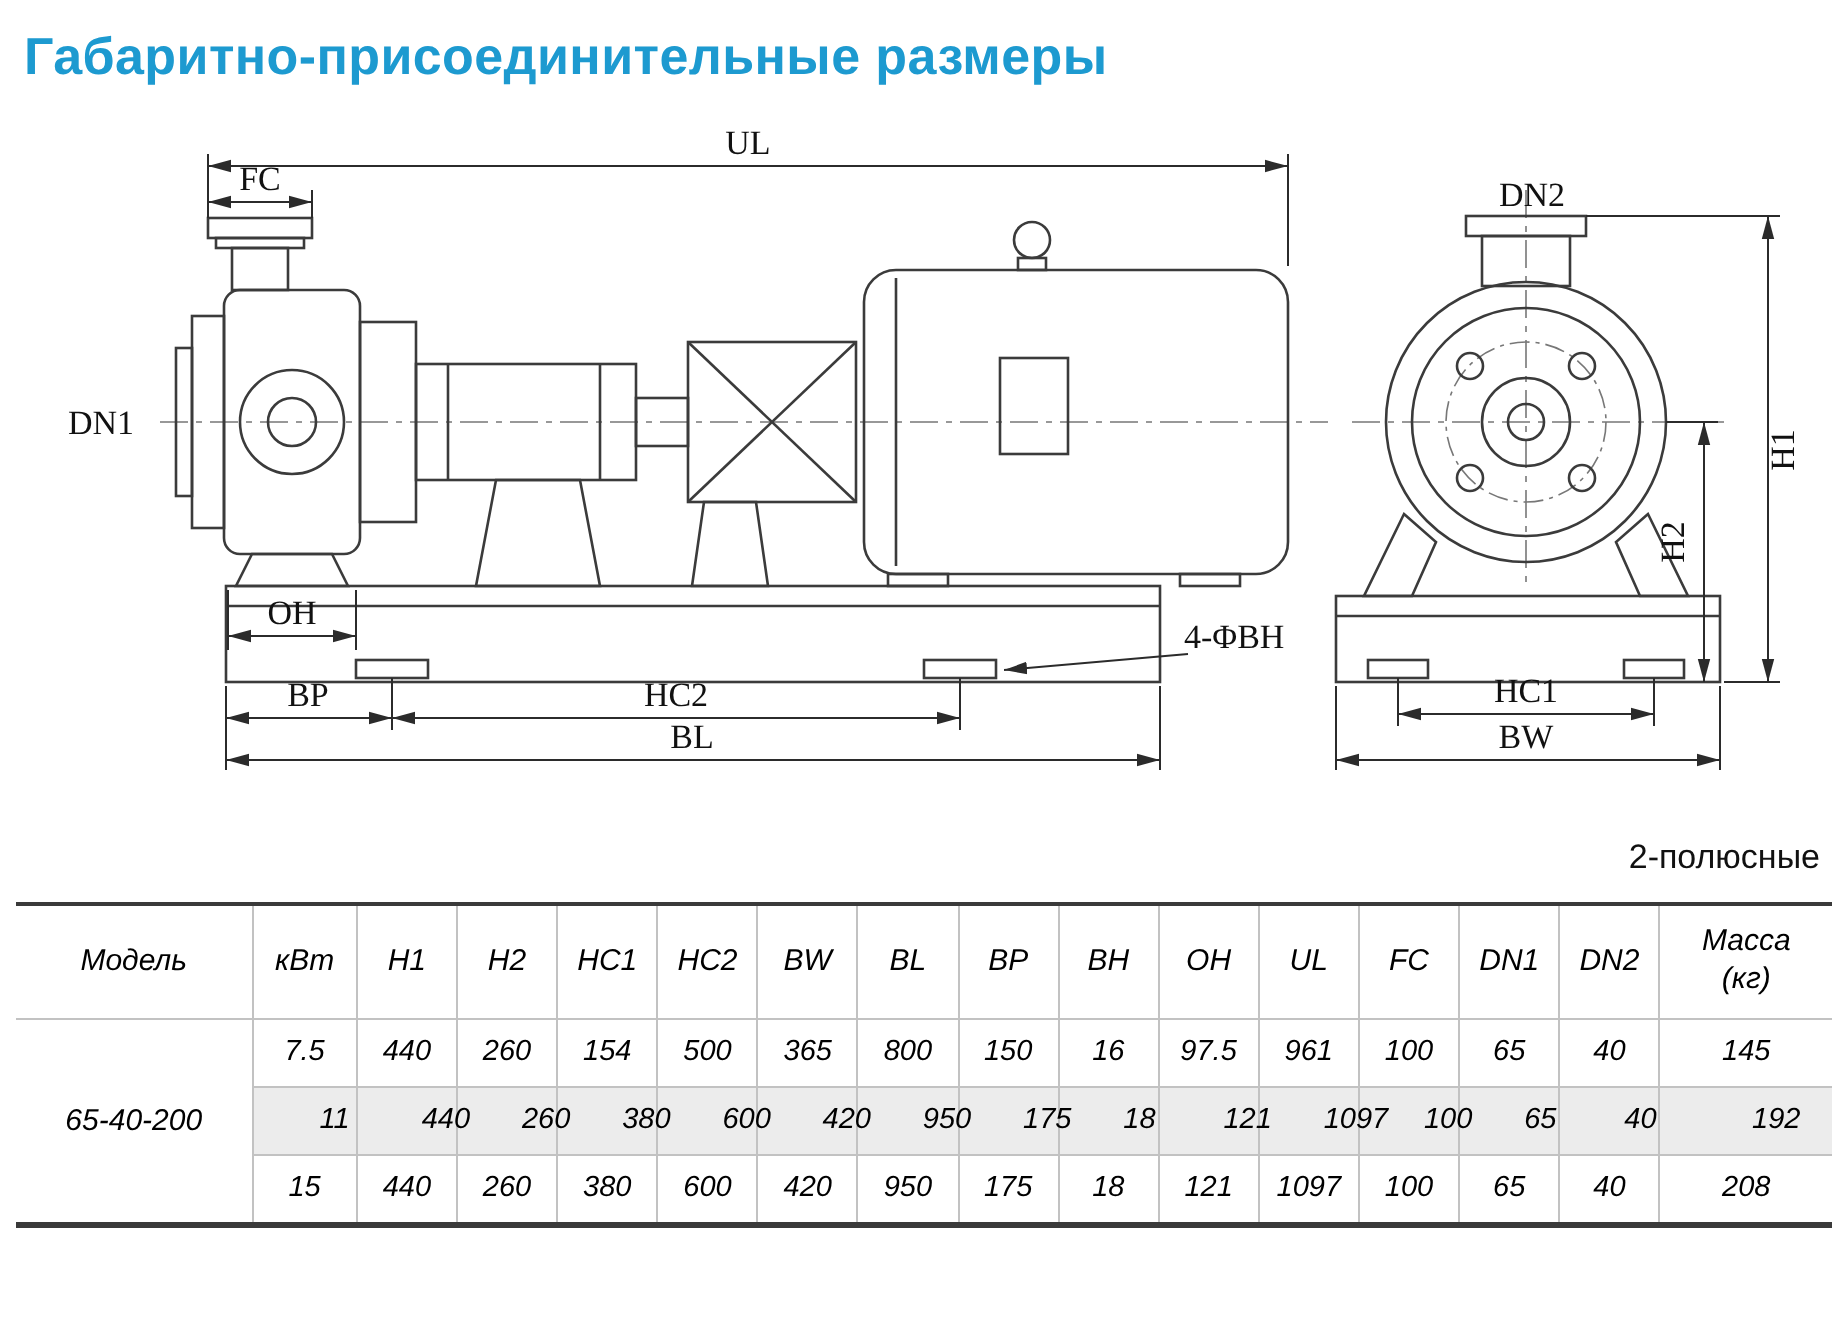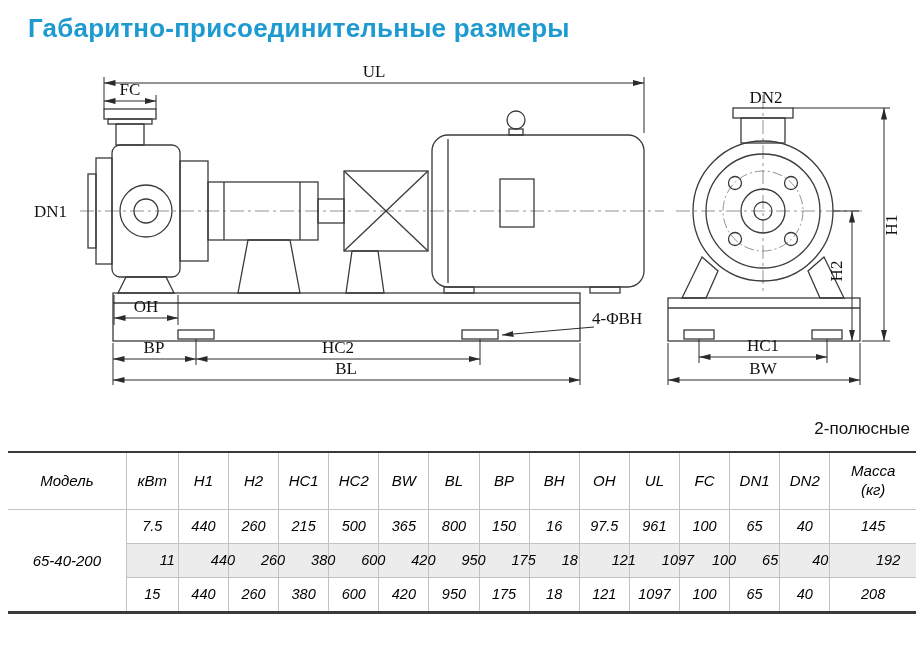--- a/index.html
+++ b/index.html
@@ -1,18 +1,18 @@
 <!DOCTYPE html>
 <html><head>
 <meta charset="utf-8">
 <style>
   html,body { margin:0; padding:0; background:#ffffff; }
   body { width:924px; font-family:"Liberation Sans", sans-serif; color:#000; }
   .page { width:924px; height:670px; overflow:hidden; background:#fff; position:relative; }
-  .title { margin:0; padding:12px 0 0 28px; font-size:26px; line-height:1.25;
+  .title { margin:0; padding:12px 0 0 12px; font-size:26px; line-height:1.25;
            color:#1d9ad0; font-weight:700; letter-spacing:.2px; }
   svg.drawing { display:block; }
   .caption { text-align:right; font-size:17px; padding:0 14px 12px 0; color:#111; }
   table.dims { border-collapse:collapse; width:908px; margin:0 auto; table-layout:fixed;
                border-top:2px solid #3a3a3a; border-bottom:3px solid #3a3a3a;font-style:italic; }
   .dims th, .dims td { border:1px solid #c2c2c2; text-align:center; vertical-align:middle;
                        padding:1px 2px; font-weight:400; }
   .dims thead th { height:54px; font-size:15px; }
   .dims tbody td { height:31px; font-size:14.5px; }
   .dims tr.striped td { background:#ececec;padding-left:32px; }
@@ -200,21 +200,21 @@
           <span>(кг)</span>
         </th>
       </tr>
     </thead>
     <tbody>
       <tr>
         <td class="first model" rowspan="3">65-40-200</td>
         <td>7.5</td>
         <td>440</td>
         <td>260</td>
-        <td>215</td>
+        <td>154</td>
         <td>500</td>
         <td>365</td>
         <td>800</td>
         <td>150</td>
         <td>16</td>
         <td>97.5</td>
         <td>961</td>
         <td>100</td>
         <td>65</td>
         <td>40</td>

